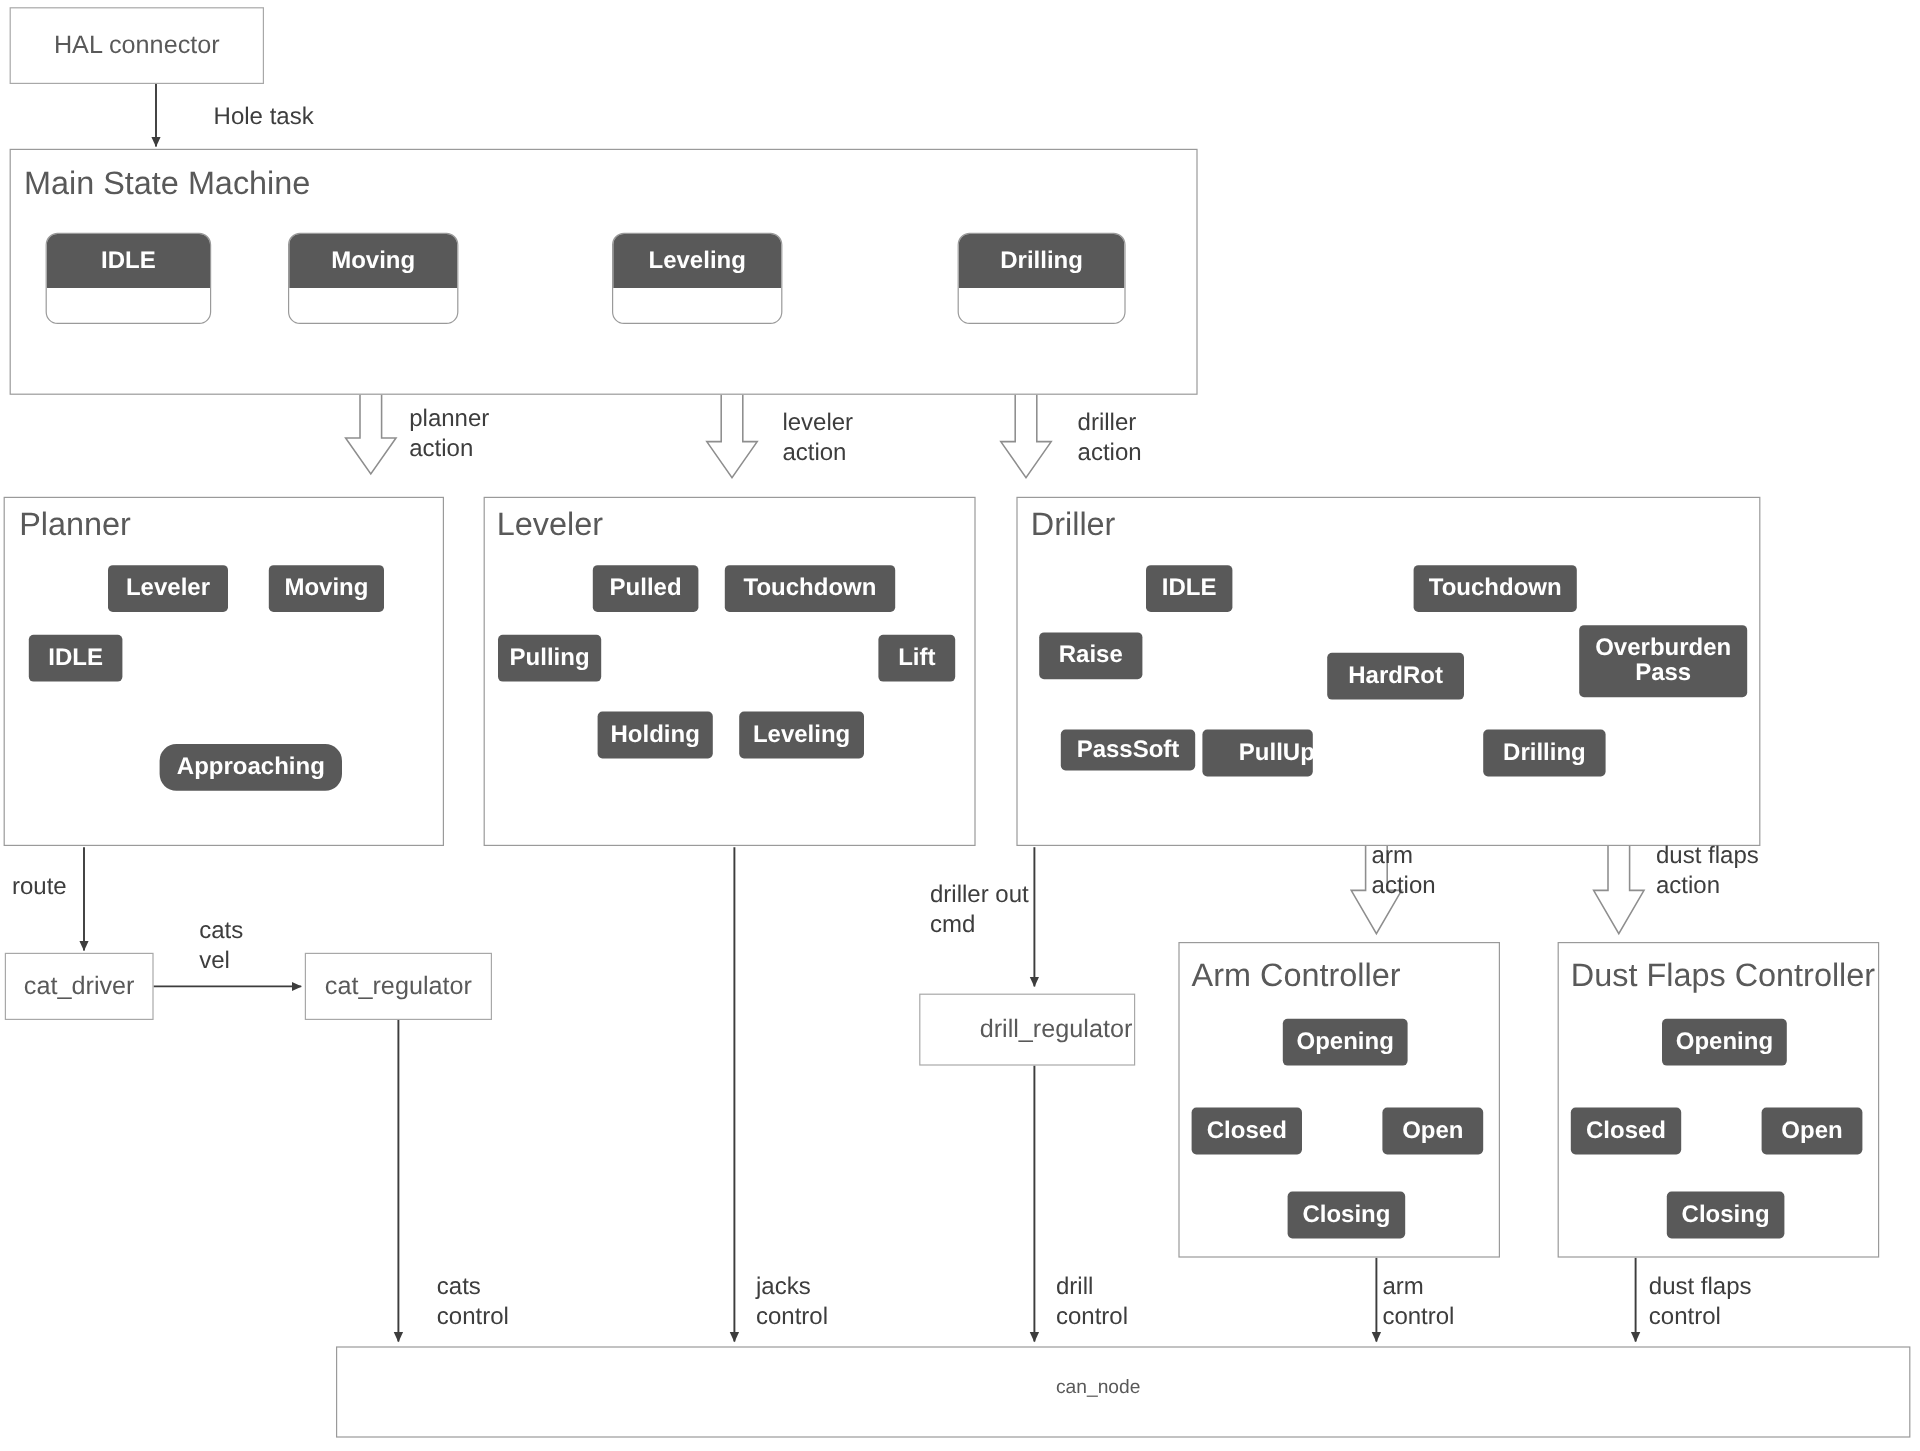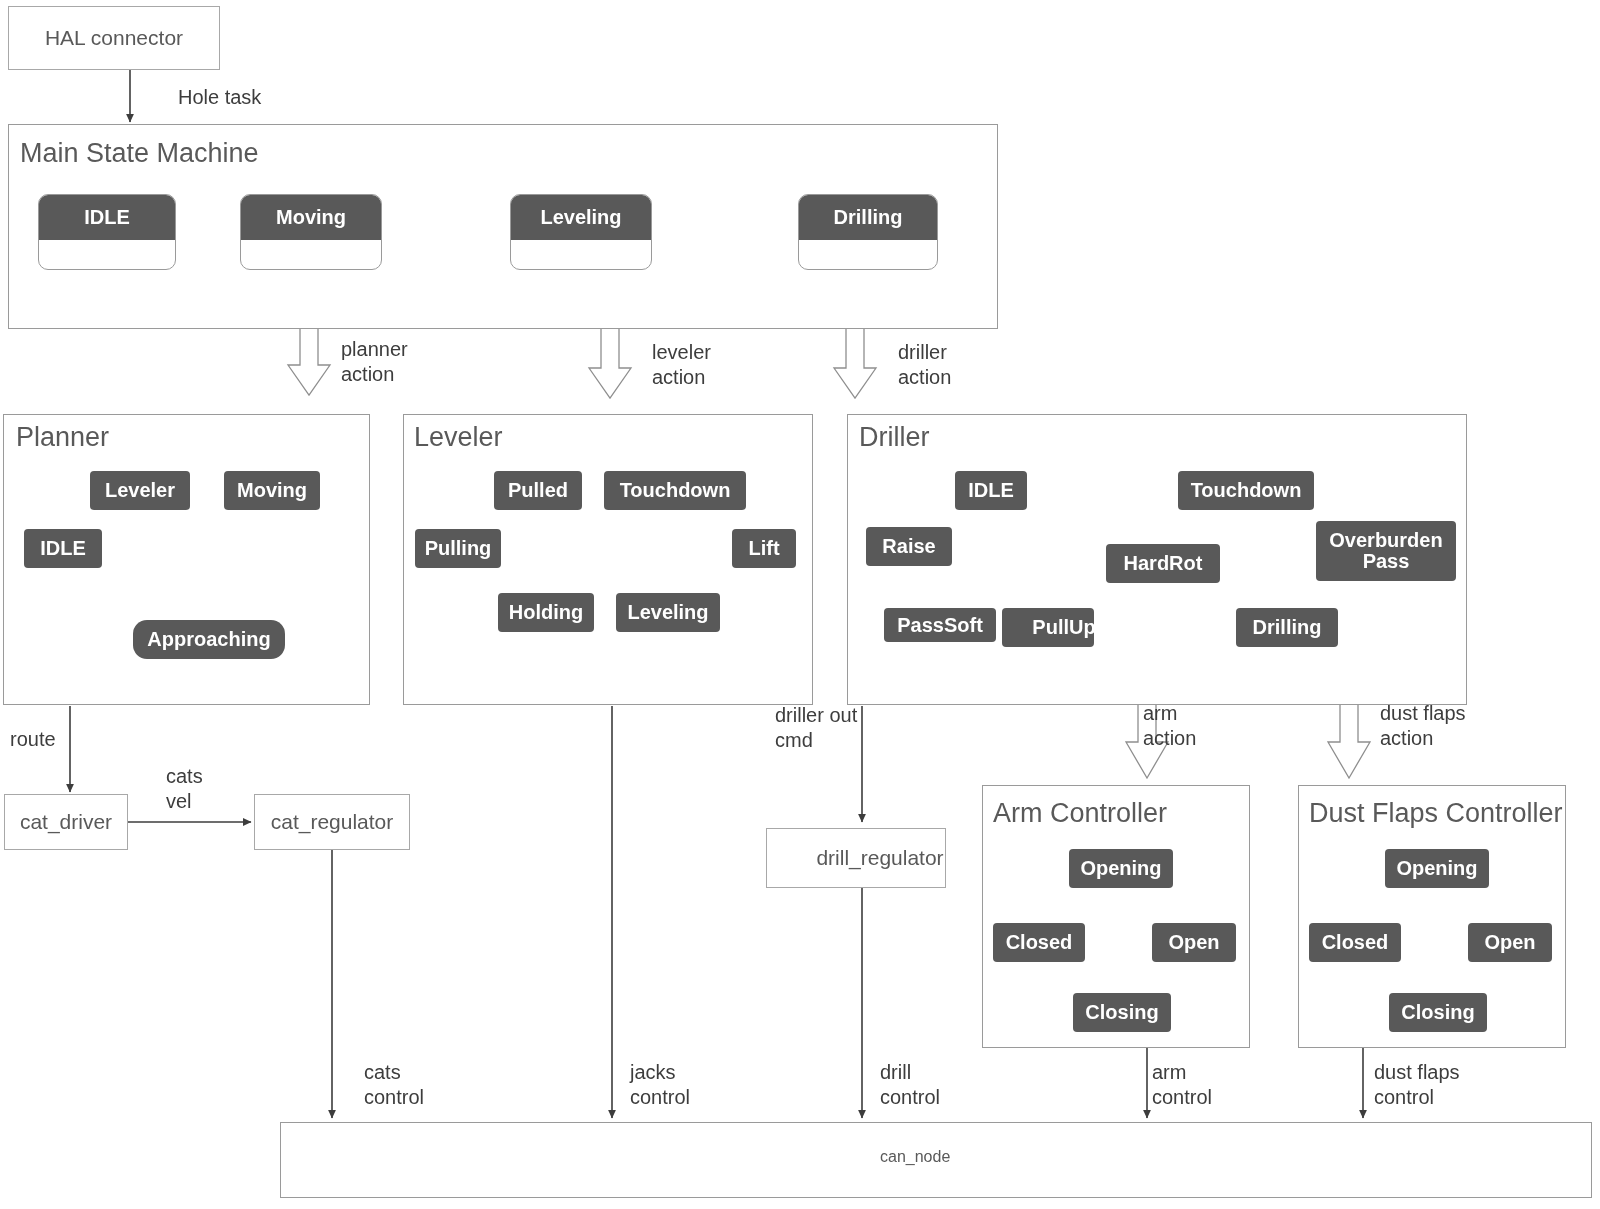--- a/index.html
+++ b/index.html
@@ -193,21 +193,21 @@
 <div class="edge-label" style="left:10px;top:727px;">route</div>
 <div class="plain-node" style="left:4px;top:794px;width:124px;height:56px;">
   <span>cat_driver</span>
 </div>
 <div class="edge-label" style="left:166px;top:764px;">cats
 vel</div>
 <div class="plain-node" style="left:254px;top:794px;width:156px;height:56px;">
   <span>cat_regulator</span>
 </div>
 
-<div class="edge-label" style="left:775px;top:703px;">driller out
+<div class="edge-label" style="left:775px;top:734px;">driller out
 cmd</div>
 <div class="plain-node" style="left:766px;top:828px;width:180px;height:60px;padding-left:48px;">
   <span>drill_regulator</span>
 </div>
 
 <div class="edge-label" style="left:1143px;top:701px;">arm
 action</div>
 <div class="edge-label" style="left:1380px;top:701px;">dust flaps
 action</div>
 

